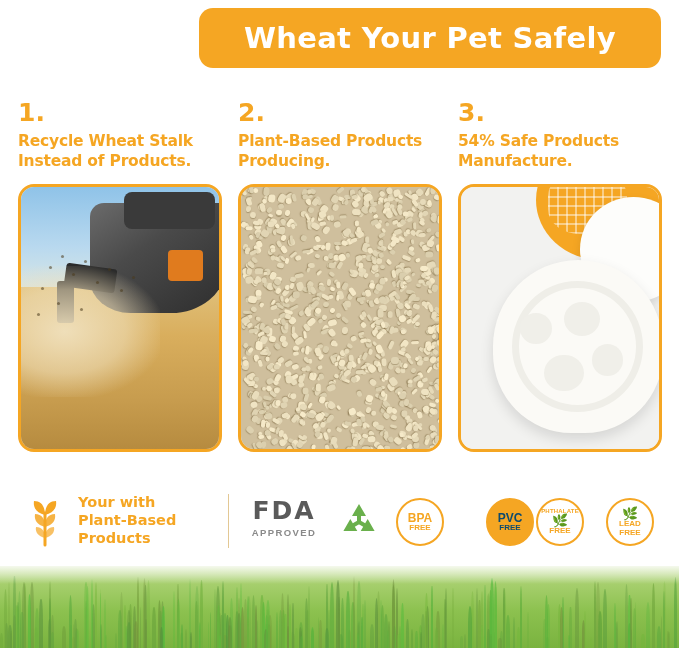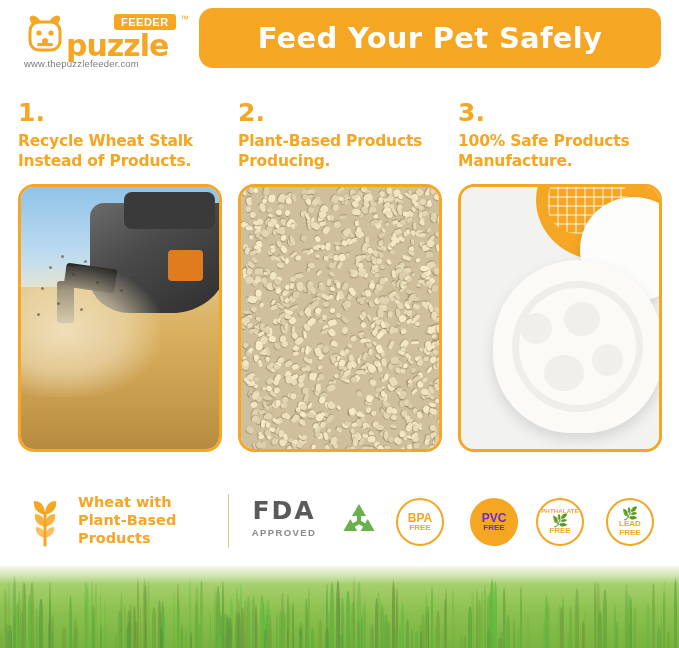--- a/index.html
+++ b/index.html
@@ -193,21 +193,21 @@
   .badge-recycle {
     position:absolute; left: 336px; top: 12px; width: 46px; height: 44px;
   }
   .ring {
     position:absolute; width: 48px; height: 48px; border-radius: 50%;
     border: 2px solid #F5A623; display:flex; flex-direction:column;
     align-items:center; justify-content:center; color:#F5A623;
     font-weight:bold; text-align:center; line-height:1.05;
   }
   .ring.bpa { left: 396px; top: 10px; }
-  .ring.pvc { left: 470px; top: 10px; background:#F5A623; border-color:#F5A623; color:#6d28d9; }
+  .ring.pvc { left: 486px; top: 10px; background:#F5A623; border-color:#F5A623; color:#0c4a6e; }
   .ring.phthalate { left: 536px; top: 10px; }
   .ring.lead { left: 606px; top: 10px; }
   .ring .big { font-size: 12px; }
   .ring .sml { font-size: 8px; }
   .ring .tiny { font-size: 6px; letter-spacing: .2px; }
   .ring .leafglyph { font-size: 13px; line-height: 1; }
 
   
   .grass {
     position:absolute; left:0; bottom:0; width: 679px; height: 82px;
@@ -221,40 +221,23 @@
   .grass-top-fade {
     position:absolute; left:0; top:0; width:100%; height: 18px;
     background: linear-gradient(to bottom, rgba(255,255,255,.85), rgba(255,255,255,0));
   }
 </style>
 </head>
 <body>
 
 <div class="header">
 
-  <div class="logo-wrap">
-    <div class="logo-dog">
-      <svg width="42" height="44" viewBox="0 0 42 44">
-        <path d="M8 12 C4 6 6 2 11 4 C14 5.2 16 8 17 11 Z" fill="#F5A623"></path>
-        <path d="M34 12 C38 6 36 2 31 4 C28 5.2 26 8 25 11 Z" fill="#F5A623"></path>
-        <rect x="6" y="10" width="30" height="28" rx="9" fill="none" stroke="#F5A623" stroke-width="3"></rect>
-        <circle cx="15" cy="21" r="2.6" fill="#F5A623"></circle>
-        <circle cx="27" cy="21" r="2.6" fill="#F5A623"></circle>
-        <path d="M21 26 a3 3 0 0 0 -3 3 a3 3 0 0 0 6 0 a3 3 0 0 0 -3 -3" fill="#F5A623"></path>
-        <rect x="13" y="31" width="16" height="3" rx="1.5" fill="#F5A623"></rect>
-      </svg>
-    </div>
-    <div class="logo-feeder">FEEDER</div>
-    <div class="logo-tm">™</div>
-    <div class="logo-puzzle">puzzle</div>
-    <div class="logo-url">www.thepuzzlefeeder.com</div>
-  </div>
 
   <div class="title-banner">
-    <div class="title-banner-text">Feed Your Pet Safely</div>
+    <div class="title-banner-text">Wheat Your Pet Safely</div>
   </div>
 </div>
 
 <div class="steps">
 
   <div class="step step-1">
     <div class="step-num">1.</div>
     <div class="step-text">Recycle Wheat Stalk Instead of Products.</div>
     <div class="step-img">
       <div class="img1-sky"></div>
@@ -1187,21 +1170,21 @@
           <div class="pellet" style="left:66.9%;top:66.6%;width:5.4px;height:4.2px;transform:rotate(98deg);background:rgb(231,219,186)"></div>
           <div class="pellet" style="left:93.5%;top:5.4%;width:6.3px;height:4.1px;transform:rotate(98deg);background:rgb(247,235,202)"></div>
           <div class="pellet" style="left:59.0%;top:28.5%;width:5.3px;height:6.4px;transform:rotate(176deg);background:rgb(241,229,196)"></div>
           <div class="pellet" style="left:10.9%;top:32.3%;width:4.4px;height:3.0px;transform:rotate(167deg);background:rgb(237,225,192)"></div>
         </div>
     </div>
   </div>
 
   <div class="step step-3">
     <div class="step-num">3.</div>
-    <div class="step-text">100% Safe Products Manufacture.</div>
+    <div class="step-text">54% Safe Products Manufacture.</div>
     <div class="step-img">
       <div class="img3-bg"></div>
       <div class="img3-orange-mat"></div>
       <div class="img3-orange-grid"></div>
       <div class="img3-white-bowl"></div>
       <div class="img3-maze"></div>
       <div class="img3-maze-inner"></div>
       <div class="img3-blob" style="left:30%;top:48%;width:16%;height:12%"></div>
       <div class="img3-blob" style="left:52%;top:44%;width:18%;height:13%"></div>
       <div class="img3-blob" style="left:42%;top:64%;width:20%;height:14%"></div>
@@ -1218,21 +1201,21 @@
         <path d="M23 50 L23 18" stroke="#F5A623" stroke-width="3" stroke-linecap="round" fill="none"></path>
         <path d="M23 20 C14 18 11 12 12 6 C19 6 23 11 23 20 Z" fill="#F5A623"></path>
         <path d="M23 20 C32 18 35 12 34 6 C27 6 23 11 23 20 Z" fill="#F5A623"></path>
         <path d="M23 32 C15 30 12 25 13 19 C20 19 23 24 23 32 Z" fill="#F5A623" opacity=".85"></path>
         <path d="M23 32 C31 30 34 25 33 19 C26 19 23 24 23 32 Z" fill="#F5A623" opacity=".85"></path>
         <path d="M23 43 C16 41 13 37 14 32 C20 32 23 36 23 43 Z" fill="#F5A623" opacity=".7"></path>
         <path d="M23 43 C30 41 33 37 32 32 C26 32 23 36 23 43 Z" fill="#F5A623" opacity=".7"></path>
       </svg>
     </div>
     <div class="badge-plant-text">
-      <div>Wheat with</div>
+      <div>Your with</div>
       <div>Plant-Based</div>
       <div>Products</div>
     </div>
   </div>
 
   <div class="divider"></div>
 
   <div class="badge-fda">
     <div class="fda">FDA</div>
     <div class="appr">APPROVED</div>

